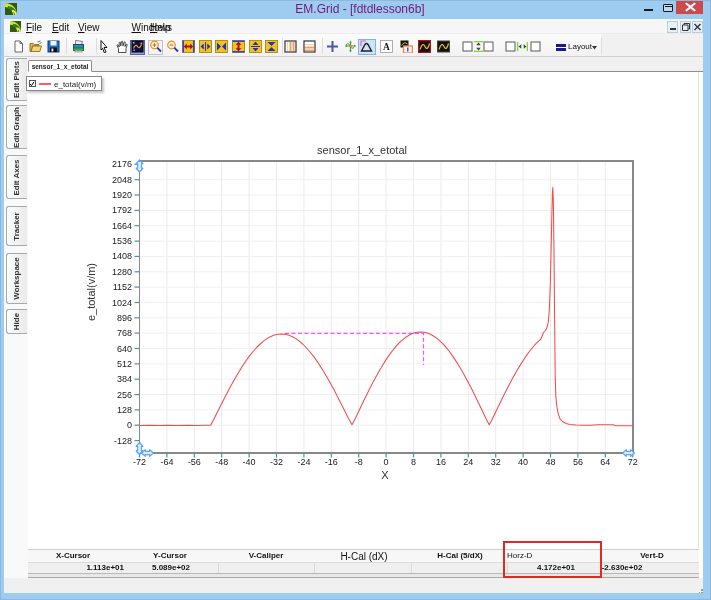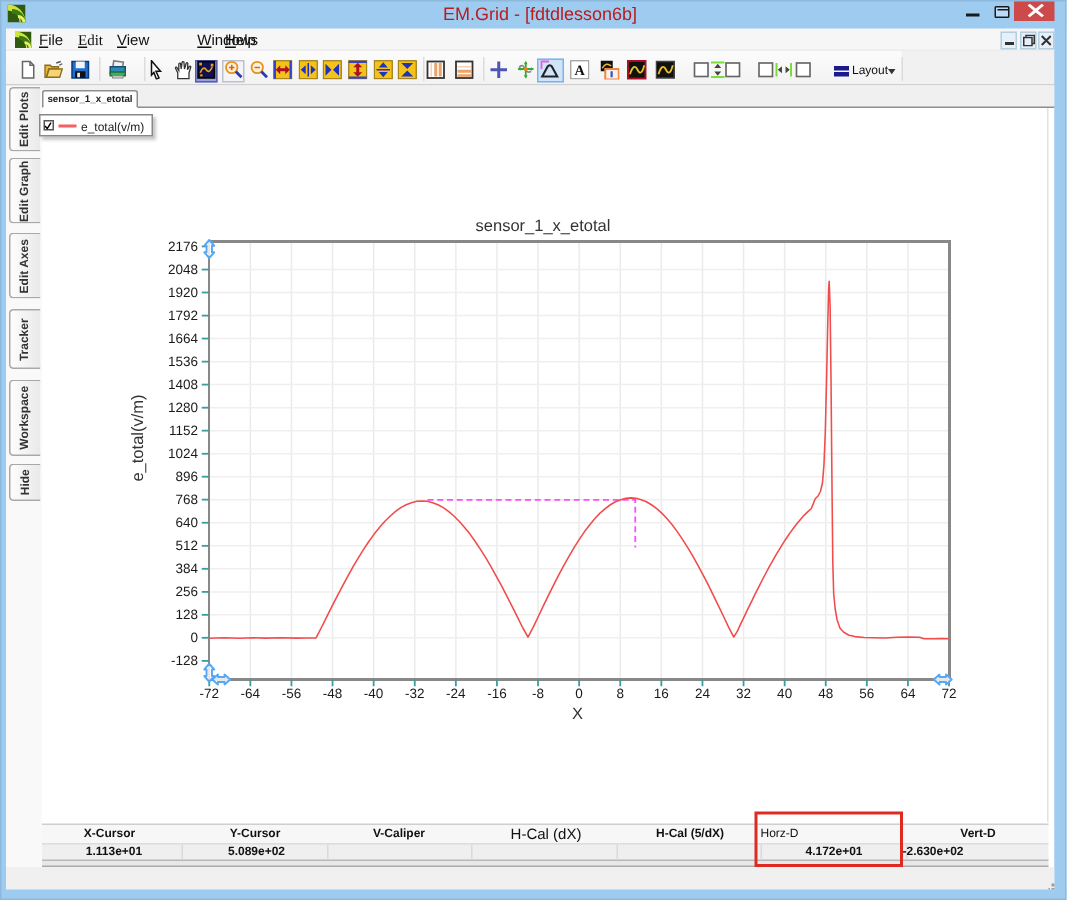--- a/index.html
+++ b/index.html
@@ -8,38 +8,38 @@
 </style></head>
 <body>
 
 <div class="abs" style="left:0;top:0;width:711px;height:19px;background:#9ecbf0;"></div>
 <svg class="abs" style="left:5px;top:3px" width="12" height="12" viewBox="0 0 12 12">
  <rect width="12" height="12" fill="#2f5a10"></rect>
  <path d="M12 12 A12 12 0 0 0 0 0 L0 4 A8 8 0 0 1 8 12 Z" fill="#cfe53a"></path>
  <path d="M12 12 A9 9 0 0 0 3 3 L3 6 A6 6 0 0 1 9 12 Z" fill="#3d7a12"></path>
  <path d="M12 12 A5 5 0 0 0 7 7 L7 9 A3 3 0 0 1 10 12 Z" fill="#e8f06a"></path>
 </svg>
-<div class="abs" style="left:250px;top:2px;width:220px;height:14px;font-size:12px;color:#b91c1c;text-align:center;">EM.Grid&nbsp;-&nbsp;[fdtdlesson6b]</div>
+<div class="abs" style="left:250px;top:2px;width:220px;height:14px;font-size:12px;color:#701a75;text-align:center;">EM.Grid&nbsp;-&nbsp;[fdtdlesson6b]</div>
 <div class="abs" style="left:644px;top:9px;width:9px;height:2px;background:#1a1a1a;"></div>
 <div class="abs" style="left:663px;top:4px;width:10px;height:8px;border:1.5px solid #1a1a1a;background:#bcdcf5;border-radius:1px;"></div>
 <div class="abs" style="left:664.5px;top:5.5px;width:7px;height:1.5px;background:#1a1a1a;"></div>
 <div class="abs" style="left:676px;top:0;width:29px;height:14px;background:#cc4a4a;"></div>
 <svg class="abs" style="left:685px;top:2px" width="11" height="10" viewBox="0 0 11 10">
     <path d="M1.5 0.5 L5.5 3.6 L9.5 0.5 L11 1.7 L7 5 L11 8.3 L9.5 9.5 L5.5 6.4 L1.5 9.5 L0 8.3 L4 5 L0 1.7 Z" fill="#fff"></path>
   </svg>
 
 <div class="abs" style="left:4px;top:19px;width:699px;height:15px;background:#f6f6f6;border-bottom:1px solid #ececec;"></div>
 <svg class="abs" style="left:10px;top:21px" width="11" height="11" viewBox="0 0 12 12">
  <rect width="12" height="12" fill="#2f5a10"></rect>
  <path d="M12 12 A12 12 0 0 0 0 0 L0 4 A8 8 0 0 1 8 12 Z" fill="#cfe53a"></path>
  <path d="M12 12 A9 9 0 0 0 3 3 L3 6 A6 6 0 0 1 9 12 Z" fill="#3d7a12"></path>
  <path d="M12 12 A5 5 0 0 0 7 7 L7 9 A3 3 0 0 1 10 12 Z" fill="#e8f06a"></path>
 </svg>
 <div class="abs" style="left:26px;top:21.5px;font-size:10px;color:#111;"><u>F</u>ile</div>
-<div class="abs" style="left:52px;top:21.5px;font-size:10px;color:#111;font-family:Liberation Serif, serif;"><u>E</u>dit</div>
+<div class="abs" style="left:52px;top:21.5px;font-size:10px;color:#111;"><u>E</u>dit</div>
 <div class="abs" style="left:78px;top:21.5px;font-size:10px;color:#111;"><u>V</u>iew</div>
 <div class="abs" style="left:105.5px;top:21.5px;font-size:10px;color:#111;margin-left:26px;"><u>W</u>indows</div>
 <div class="abs" style="left:150px;top:21.5px;font-size:10px;color:#111;"><u>H</u>elp</div>
 <div class="abs" style="left:667px;top:21px;width:11px;height:12px;background:#e7f0f8;border:1px solid #b5cede;"></div>
 <div class="abs" style="left:669.5px;top:28px;width:6px;height:1.5px;background:#333;"></div>
 <div class="abs" style="left:680px;top:21px;width:11px;height:12px;background:#e7f0f8;border:1px solid #b5cede;"></div>
 <svg class="abs" style="left:682px;top:23px" width="8" height="8" viewBox="0 0 8 8">
     <path d="M2 2 V0.5 H7.5 V6 H6 M0.5 2 H6 V7.5 H0.5 Z" fill="none" stroke="#333" stroke-width="1"></path>
   </svg>
 <div class="abs" style="left:692px;top:21px;width:11px;height:12px;background:#e7f0f8;border:1px solid #b5cede;"></div>
@@ -376,21 +376,21 @@
 <div class="abs" style="left:316px;top:550.5px;width:96px;font-size:10px;font-weight:normal;color:#111;text-align:center;">H-Cal (dX)</div>
 <div class="abs" style="left:412px;top:550.5px;width:96px;font-size:8px;font-weight:bold;color:#111;text-align:center;">H-Cal (5/dX)</div>
 <div class="abs" style="left:507px;top:550.5px;width:96px;font-size:8px;font-weight:normal;color:#111;text-align:left;">Horz-D</div>
 <div class="abs" style="left:604px;top:550.5px;width:96px;font-size:8px;font-weight:bold;color:#111;text-align:center;">Vert-D</div>
 <div class="abs" style="left:121px;top:563px;width:1px;height:10px;background:#dadada;"></div>
 <div class="abs" style="left:218px;top:563px;width:1px;height:10px;background:#dadada;"></div>
 <div class="abs" style="left:314px;top:563px;width:1px;height:10px;background:#dadada;"></div>
 <div class="abs" style="left:411px;top:563px;width:1px;height:10px;background:#dadada;"></div>
 <div class="abs" style="left:507px;top:563px;width:1px;height:10px;background:#dadada;"></div>
 <div class="abs" style="left:604px;top:563px;width:1px;height:10px;background:#dadada;"></div>
-<div class="abs" style="left:28px;top:563px;width:96px;font-size:8px;font-weight:bold;color:#111;text-align:center;">1.113e+01</div>
+<div class="abs" style="left:28px;top:563px;width:96px;font-size:8px;font-weight:bold;color:#111;text-align:right;">1.113e+01</div>
 <div class="abs" style="left:123px;top:563px;width:96px;font-size:8px;font-weight:bold;color:#111;text-align:center;">5.089e+02</div>
 <div class="abs" style="left:508px;top:563px;width:96px;font-size:8px;font-weight:bold;color:#111;text-align:center;">4.172e+01</div>
 <div class="abs" style="left:574px;top:563px;width:96px;font-size:8px;font-weight:bold;color:#111;text-align:center;">-2.630e+02</div>
 <div class="abs" style="left:503px;top:541px;width:99px;height:37px;border:2.5px solid #dd2b24;"></div>
 
 <div class="abs" style="left:4px;top:578px;width:700.5px;height:15.5px;background:#f0f0f0;"></div>
 <div class="abs" style="left:0;top:593px;width:711px;height:7px;background:#9ecbf0;"></div>
 <div class="abs" style="left:698.8px;top:591.5px;width:1.5px;height:1.5px;background:#9a9a9a;"></div>
 <div class="abs" style="left:701.3px;top:591.5px;width:1.5px;height:1.5px;background:#9a9a9a;"></div>
 <div class="abs" style="left:703.8px;top:591.5px;width:1.5px;height:1.5px;background:#9a9a9a;"></div>

